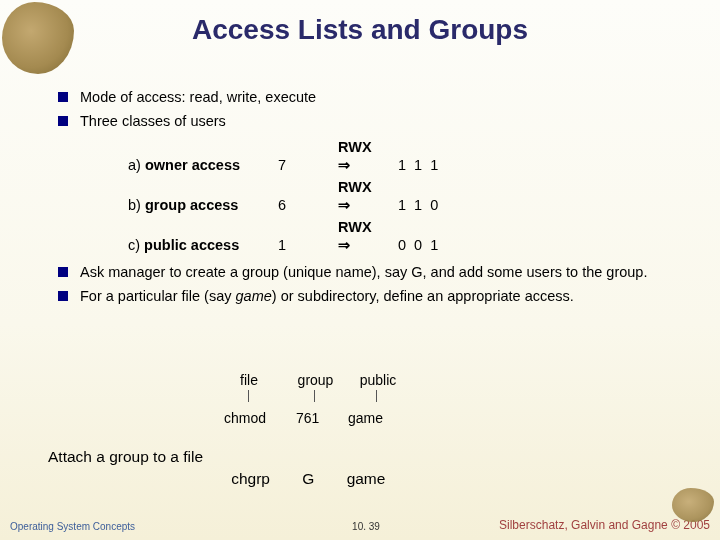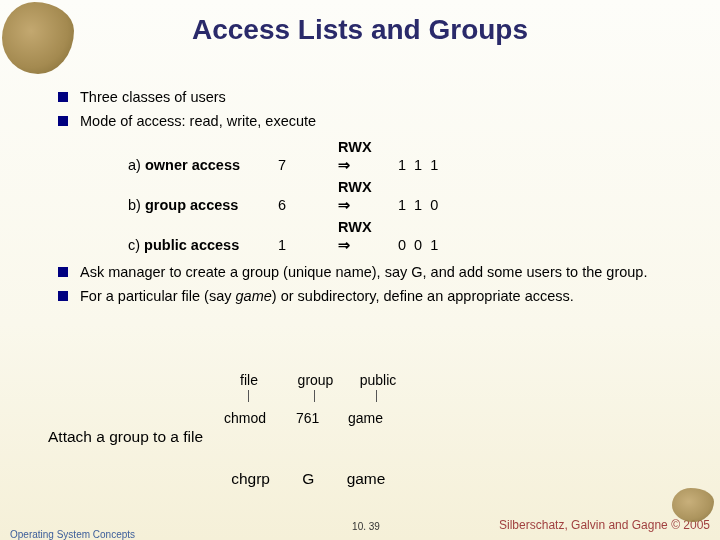--- a/index.html
+++ b/index.html
@@ -96,35 +96,35 @@
     display: flex;
     align-items: baseline;
     margin-top: 8px;
     margin-left: -12px;
   }
   .chmod-cmd { width: 68px; text-align: right; padding-right: 10px; }
   .chmod-num { width: 52px; text-align: left; padding-left: 20px; }
   .chmod-file { width: 60px; }
   .attach {
     position: absolute;
-    top: 428px;
+    top: 448px;
     left: 48px;
     font-size: 15.5px;
     color: #000;
   }
   .chgrp-row {
     position: absolute;
     top: 470px;
     left: 200px;
     font-size: 15.5px;
   }
   .chgrp-row span { display: inline-block; }
   .footer-left {
     position: absolute;
-    bottom: 0;
+    bottom: 8px;
     left: 10px;
     font-size: 10px;
     color: #3d5e9a;
   }
   .footer-center {
     position: absolute;
     bottom: 8px;
     left: 12px; right: 0;
     text-align: center;
     font-size: 10px;
@@ -163,26 +163,26 @@
   <div class="dino-tl">
       <div class="dino-shape"></div>
     </div>
 
   <div class="title">Access Lists and Groups</div>
 
   <div class="content">
 
     <div class="bullet-row">
       <div class="bullet-mark"></div>
+      <div class="bullet-text">Mode of access:  read, write, execute</div>
+    </div>
+
+    <div class="bullet-row">
+      <div class="bullet-mark"></div>
       <div class="bullet-text">Three classes of users</div>
-    </div>
-
-    <div class="bullet-row">
-      <div class="bullet-mark"></div>
-      <div class="bullet-text">Mode of access:  read, write, execute</div>
     </div>
 
     <div class="perm-table">
       <div style="height:18px"></div>
       <div class="perm-row">
         <div class="perm-label"><span>a) </span><b>owner access</b></div>
         <div class="perm-num">7</div>
         <div class="perm-rwx">
           <div class="rwx-head">RWX</div>
           <span class="arrow">⇒</span>

